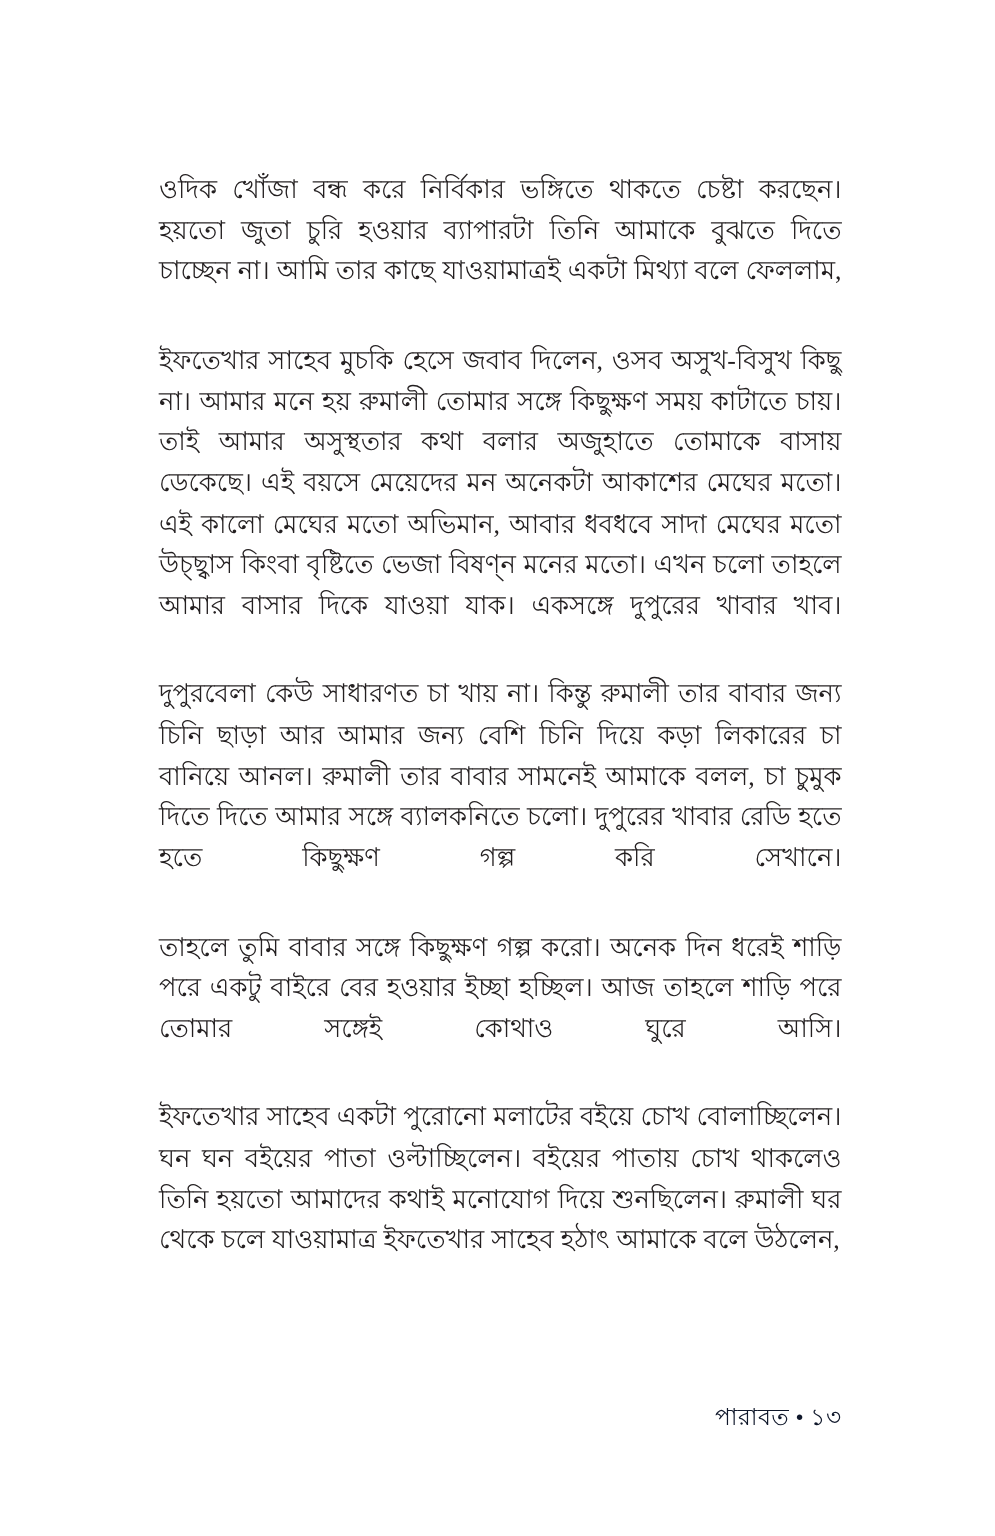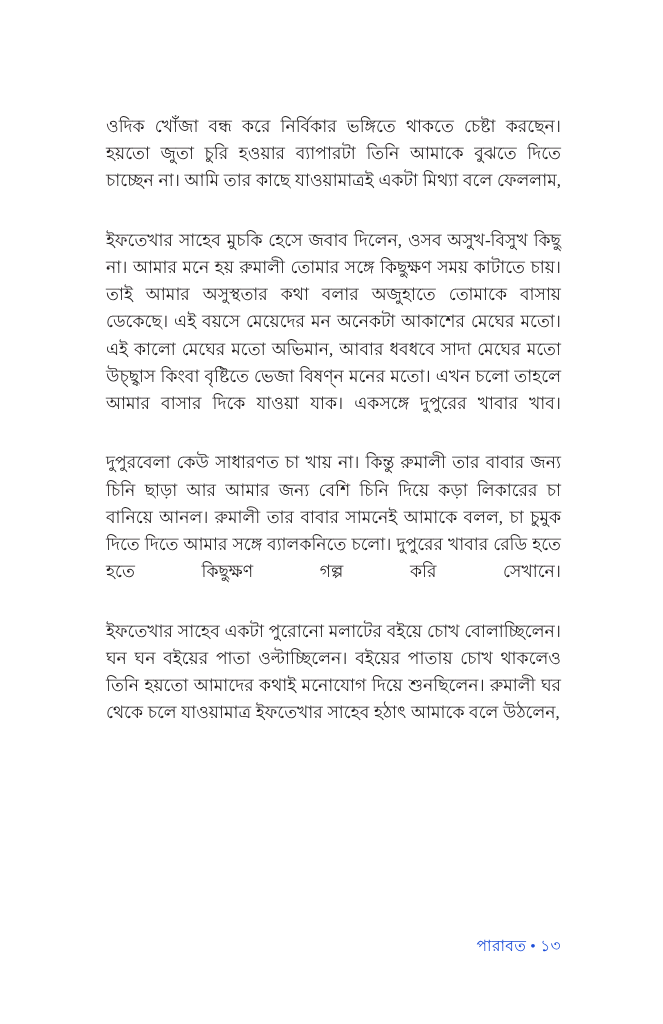--- a/index.html
+++ b/index.html
@@ -50,31 +50,32 @@
 
   .footer {
     position: absolute;
     left: 106px;
     top: 935px;
     width: 455px;
     text-align: right;
     font-family: "Liberation Serif", "DejaVu Serif", serif;
     font-size: 15.5px;
     line-height: 22px;
-    color: #1d4ed8;
+    color: #0f172a;
     letter-spacing: 0.02em;
   }
 </style>
 </head>
 <body>
 
 <div class="page">
 
   <div class="text-block">
     <p class="para">ওদিক খোঁজা বন্ধ করে নির্বিকার ভঙ্গিতে থাকতে চেষ্টা করছেন। হয়তো জুতা চুরি হওয়ার ব্যাপারটা তিনি আমাকে বুঝতে দিতে চাচ্ছেন না। আমি তার কাছে যাওয়ামাত্রই একটা মিথ্যা বলে ফেললাম,</p>
     <p class="para">ইফতেখার সাহেব মুচকি হেসে জবাব দিলেন, ওসব অসুখ-বিসুখ কিছু না। আমার মনে হয় রুমালী তোমার সঙ্গে কিছুক্ষণ সময় কাটাতে চায়। তাই আমার অসুস্থতার কথা বলার অজুহাতে তোমাকে বাসায় ডেকেছে। এই বয়সে মেয়েদের মন অনেকটা আকাশের মেঘের মতো। এই কালো মেঘের মতো অভিমান, আবার ধবধবে সাদা মেঘের মতো উচ্ছ্বাস কিংবা বৃষ্টিতে ভেজা বিষণ্ন মনের মতো। এখন চলো তাহলে আমার বাসার দিকে যাওয়া যাক। একসঙ্গে দুপুরের খাবার খাব।</p>
     <p class="para">দুপুরবেলা কেউ সাধারণত চা খায় না। কিন্তু রুমালী তার বাবার জন্য চিনি ছাড়া আর আমার জন্য বেশি চিনি দিয়ে কড়া লিকারের চা বানিয়ে আনল। রুমালী তার বাবার সামনেই আমাকে বলল, চা চুমুক দিতে দিতে আমার সঙ্গে ব্যালকনিতে চলো। দুপুরের খাবার রেডি হতে হতে কিছুক্ষণ গল্প করি সেখানে।</p>
+    <p class="para">তাহলে তুমি বাবার সঙ্গে কিছুক্ষণ গল্প করো। অনেক দিন ধরেই শাড়ি পরে একটু বাইরে বের হওয়ার ইচ্ছা হচ্ছিল। আজ তাহলে শাড়ি পরে তোমার সঙ্গেই কোথাও ঘুরে আসি।</p>
     <p class="para no-justify-last">ইফতেখার সাহেব একটা পুরোনো মলাটের বইয়ে চোখ বোলাচ্ছিলেন। ঘন ঘন বইয়ের পাতা ওল্টাচ্ছিলেন। বইয়ের পাতায় চোখ থাকলেও তিনি হয়তো আমাদের কথাই মনোযোগ দিয়ে শুনছিলেন। রুমালী ঘর থেকে চলে যাওয়ামাত্র ইফতেখার সাহেব হঠাৎ আমাকে বলে উঠলেন,</p>
   </div>
 
   <div class="footer">পারাবত • ১৩</div>
 
 </div>
 
 </body></html>

